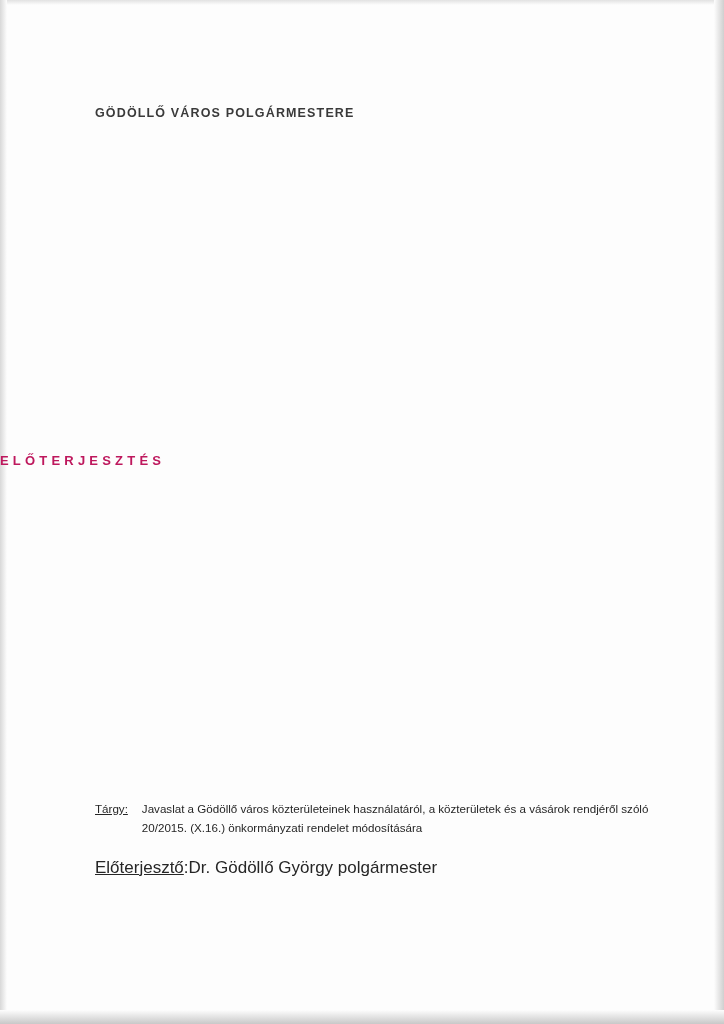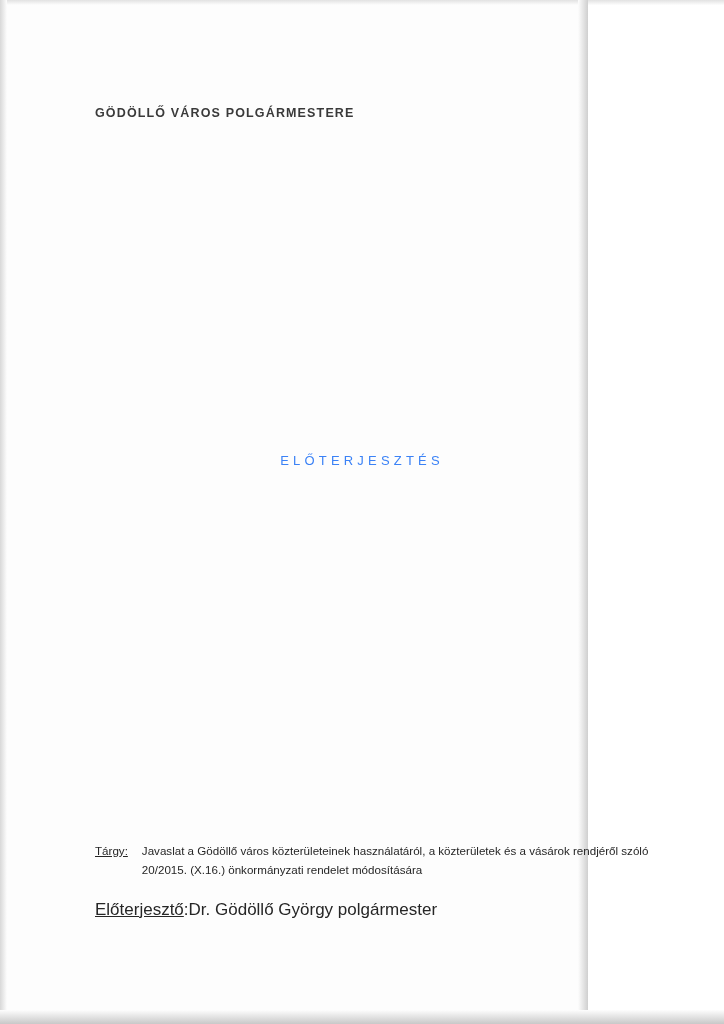--- a/index.html
+++ b/index.html
@@ -11,21 +11,21 @@
     height: 1024px;
     background: #ffffff;
     font-family: "Liberation Sans", sans-serif;
     color: #2a2a2a;
     overflow: hidden;
   }
 
   
   .scan-page {
     position: relative;
-    width: 588px;
+    width: 724px;
     height: 1024px;
     background: #fdfdfd;
     box-sizing: border-box;
   }
 
   
   .scan-edge-left {
     position: absolute;
     left: 0; top: 0;
     width: 7px; height: 1024px;
@@ -61,34 +61,32 @@
     color: #3a3a3a;
     white-space: nowrap;
   }
 
   
   .doc-type {
     position: absolute;
     left: 0;
     top: 453px;
     width: 724px;
-    text-align: center;
     font-size: 13px;
-    font-weight: normal;
+    font-weight: bold;
     letter-spacing: 4.2px;
-    color: #3b82f6;
+    color: #be185d;
   }
 
   
   .meta-block {
     position: absolute;
     left: 95px;
     top: 800px;
     width: 560px;
-    margin-top: 42px;
   }
   .meta-row {
     display: flex;
     align-items: flex-start;
     font-size: 11.6px;
     line-height: 1.62;
     color: #262626;
   }
   .meta-row + .meta-row {
     margin-top: 16px;

